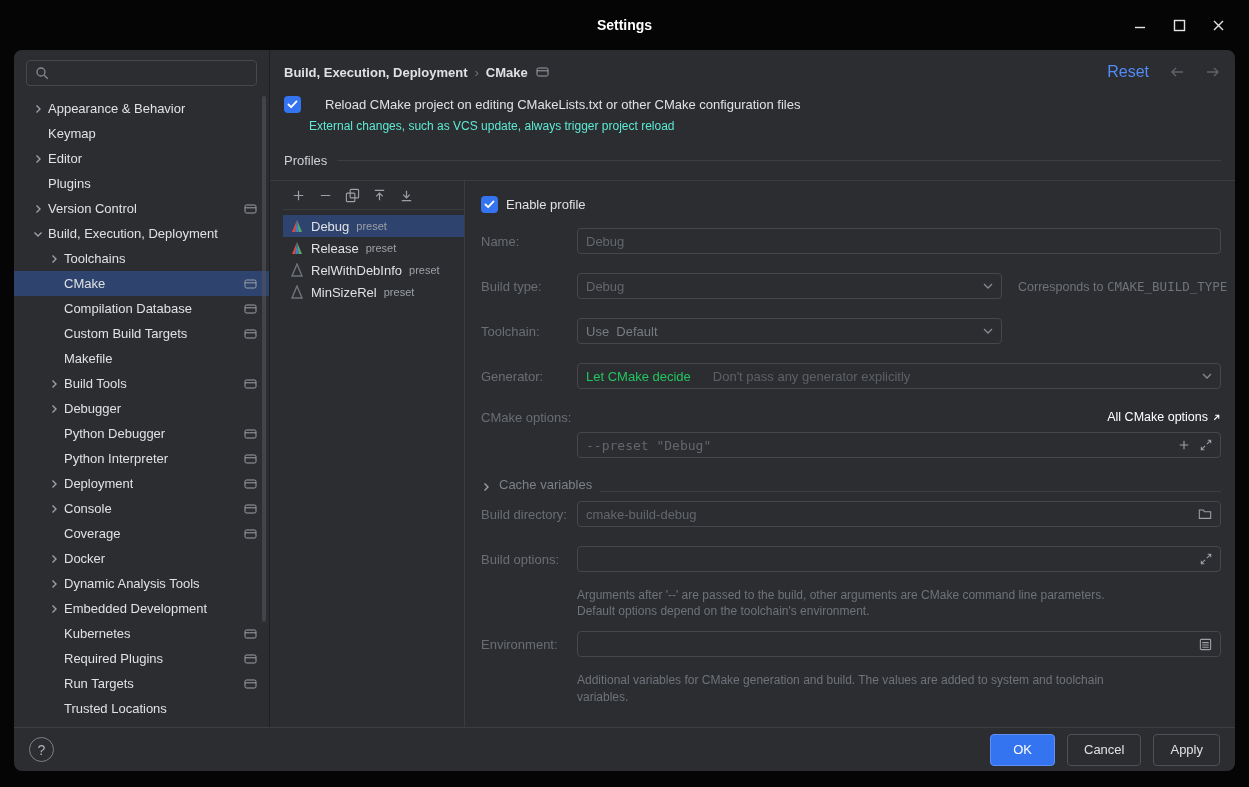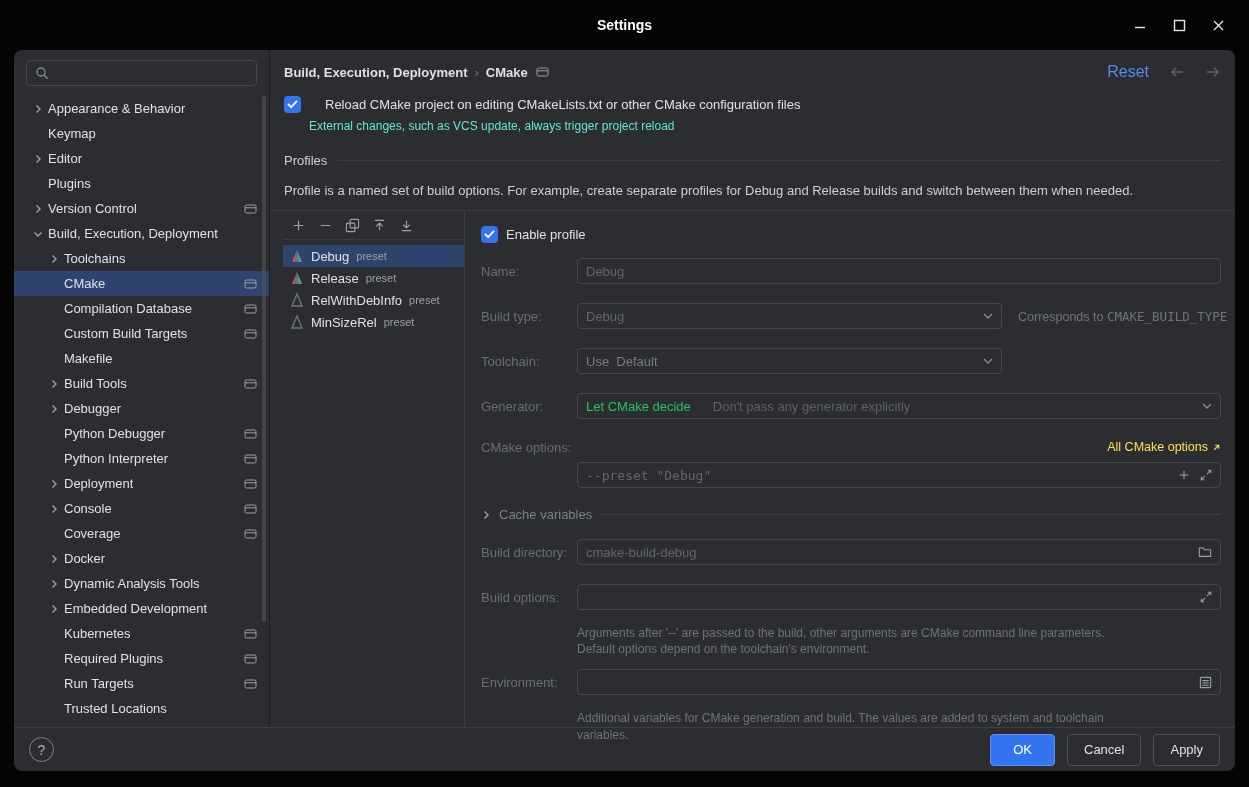--- a/index.html
+++ b/index.html
@@ -92,23 +92,23 @@
   .w-mid { width: 425px; flex: none; }
   .grow { flex: 1; }
   .dd { margin-left: auto; display: flex; color: #868a91; }
   .f-icons { margin-left: auto; display: flex; gap: 10px; color: #9da0a8; align-items: center; }
   .fnote { margin-left: 16px; color: #6f737a; font-size: 12.5px; white-space: nowrap; }
   .mono { font-family: "DejaVu Sans Mono", "Liberation Mono", monospace; }
   .gen-primary { color: #22c55e; white-space: pre; }
   .gen-secondary { color: #5d6066; margin-left: 12px; white-space: pre; }
   .val-brighter { color: #787c82 !important; }
   .label-row { margin-bottom: 6px; height: 18px; }
-  .all-opts { margin-left: auto; color: #fde047; font-size: 12.5px; background: none; border: none;
+  .all-opts { margin-left: auto; color: #ffffff; font-size: 12.5px; background: none; border: none;
     display: flex; align-items: center; gap: 4px; }
-  .cache-row { display: flex; align-items: center; gap: 8px; margin: 19px 0 17px; color: #7d8187; }
+  .cache-row { display: flex; align-items: flex-end; gap: 8px; margin: 19px 0 9px; color: #7d8187; }
   .cache-chev { display: flex; color: #9da0a8; }
   .fhint { margin: -4px 0 12px 96px; color: #6f737a; font-size: 12px; line-height: 1.35; }
   .env-hint { max-width: 575px; }
 
   
   .footer { flex: none; height: 44px; border-top: 1px solid #3c3e43;
     display: flex; align-items: center; padding: 0 15px; gap: 12px; }
   .help { width: 25px; height: 25px; border-radius: 50%; border: 1.6px solid #7d8087;
     color: #aeb1b8; display: flex; align-items: center; justify-content: center;
     font-size: 14px; background: none; }
@@ -418,21 +418,20 @@
             </svg>
         </span>
         <span>Reload CMake project on editing CMakeLists.txt or other CMake configuration files</span>
       </div>
       <div class="reload-hint">External changes, such as VCS update, always trigger project reload</div>
 
       <div class="profiles-header">
         <span class="profiles-title">Profiles</span>
         <span class="hline"></span>
       </div>
-      <div class="profiles-desc">Profile is a named set of build options. For example, create separate profiles for Debug and Release builds and switch between them when needed.</div>
 
       <div class="profiles-region">
 
         <div class="plist-col">
           <div class="plist-toolbar">
             <button class="tbtn">
               <svg width="15" height="15" viewBox="0 0 16 16" fill="none" stroke="currentColor" stroke-width="1.3">
                   <path d="M8 3v10M3 8h10"></path>
                 </svg>
             </button>

